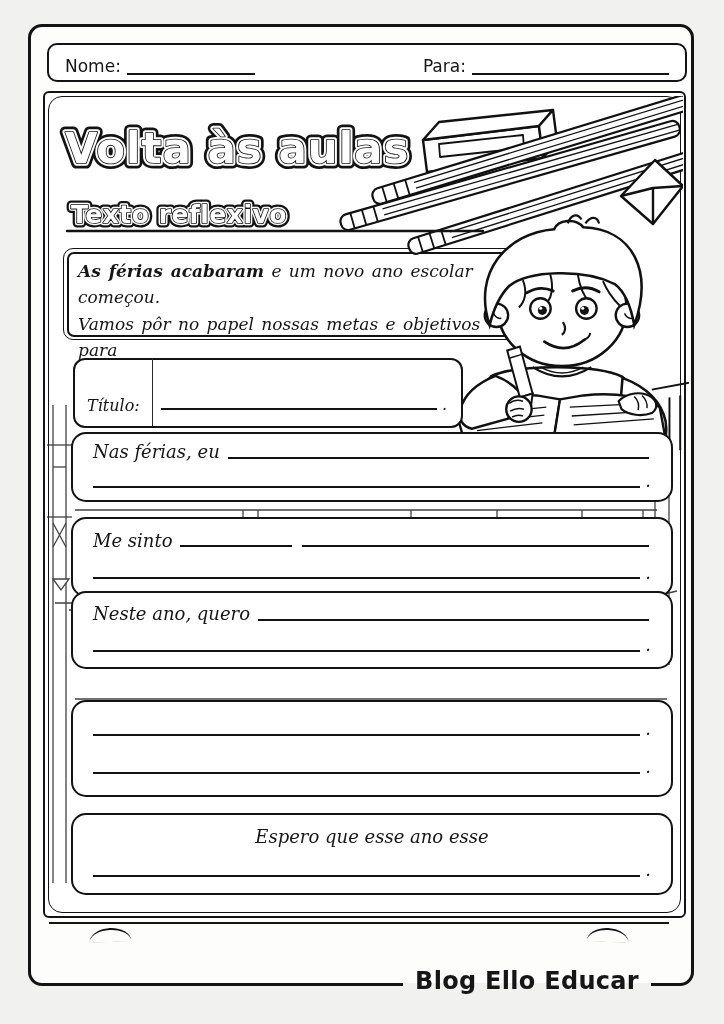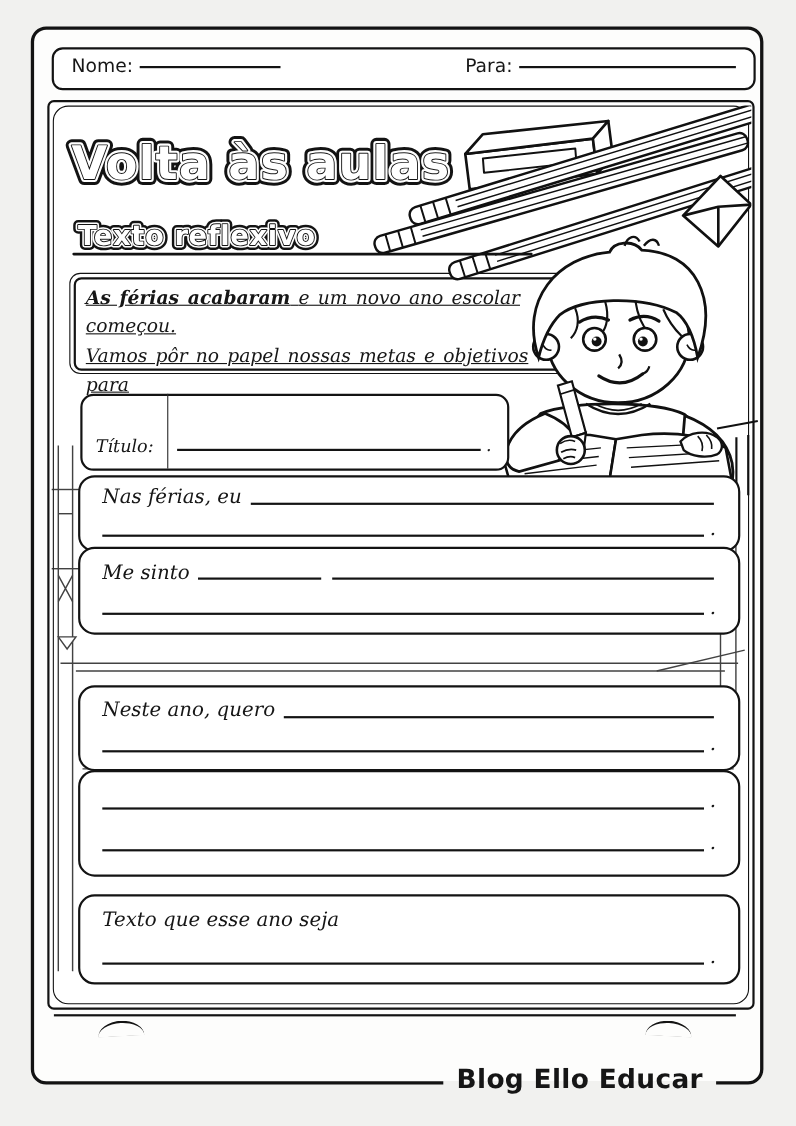--- a/index.html
+++ b/index.html
@@ -10,21 +10,21 @@
   }
   
   .page-frame{
     position:absolute;left:28px;top:24px;width:660px;height:956px;
     background:#fdfdfc;border:3px solid #131313;border-radius:14px;
   }
   
   .header-bar{
     position:absolute;left:16px;top:16px;width:604px;height:30px;
     background:#fff;border:2.5px solid #131313;border-radius:10px;
-    display:flex;align-items:center;padding:0 16px 5px 16px;
+    display:flex;align-items:flex-end;padding:0 16px 5px 16px;
     font-size:17px;
   }
   .hdr-label{white-space:nowrap;line-height:1;}
   .hdr-blank{border-bottom:2px solid #131313;height:2px;}
   .name-blank{width:128px;margin-left:6px;}
   .hdr-spacer{width:168px;}
   .date-blank{flex:1;margin-left:6px;}
   
   .main-frame{
     position:absolute;left:12px;top:64px;width:639px;height:823px;
@@ -52,45 +52,45 @@
   
   .boy-svg{position:absolute;left:384px;top:112px;z-index:3;}
   
   .intro-box{
     position:absolute;left:18px;top:155px;width:458px;height:90px;z-index:2;
     background:#fff;border:1.5px solid #131313;border-radius:10px;
   }
   .intro-box::before{content:"";position:absolute;inset:2.5px;border:2px solid #131313;border-radius:7px;pointer-events:none;}
   .intro-text{
     margin:0;padding:9px 14px;font-family:"DejaVu Serif",serif;font-style:italic;
-    font-size:17px;line-height:1.55;word-spacing:2px;text-decoration:underline;
+    font-size:17px;line-height:1.55;word-spacing:2px;
   }
   .intro-text strong{font-weight:bold;}
   
   .titulo-box{
     position:absolute;left:28px;top:265px;width:360px;height:54px;z-index:4;
     background:#fff;border:2.5px solid #131313;border-radius:12px;
     display:flex;align-items:flex-end;padding:0 14px 12px 12px;
     font-family:"DejaVu Serif",serif;font-style:italic;font-size:16px;
   }
   .titulo-label{line-height:1;white-space:nowrap;}
   .titulo-divider{align-self:stretch;border-left:1.5px solid #2a2a2a;margin:-2px 0 -12px 12px;}
   
   .prompt-box{
     position:absolute;left:26px;width:558px;z-index:4;
     background:#fff;border:2.5px solid #131313;border-radius:15px;
     padding:0 20px;display:flex;flex-direction:column;justify-content:space-evenly;
     font-family:"DejaVu Serif",serif;font-style:italic;font-size:18px;
   }
   .box1{top:339px;height:66px;}
-  .box2{top:404px;height:76px;}
-  .box3{top:530px;height:74px;}
+  .box2{top:424px;height:76px;}
+  .box3{top:498px;height:74px;}
   .box4{top:607px;height:93px;}
   .box5{top:720px;height:78px;}
-  .prompt-line{display:flex;align-items:flex-end;line-height:1.15;}
+  .prompt-line{display:flex;align-items:flex-end;line-height:1.15;justify-content:center;}
   .lead{white-space:nowrap;}
   .blank{border-bottom:2px solid #131313;height:2px;margin:0 2px 4px 8px;}
   .grow{flex:1;}
   .blank.full{margin-left:0;}
   .mini{width:112px;}
   .period{margin-left:3px;}
   
   .shadow-line{position:absolute;left:18px;top:895px;width:620px;border-top:2px solid #131313;}
   .tick{position:absolute;top:901px;width:42px;height:12px;border-top:2.2px solid #131313;border-radius:50% 50% 0 0/100% 100% 0 0;}
   .tick-left{left:58px;transform:rotate(-3deg);}
@@ -290,21 +290,21 @@
         <span class="period">.</span>
       </div>
       <div class="prompt-line">
         <span class="blank grow full"></span>
         <span class="period">.</span>
       </div>
     </div>
 
     <div class="prompt-box box5">
       <div class="prompt-line">
-        <span class="lead">Texto que esse ano seja</span>
+        <span class="lead">Espero que esse ano esse</span>
       </div>
       <div class="prompt-line">
         <span class="blank grow full"></span>
         <span class="period">.</span>
       </div>
     </div>
 
   </div>
 
   <div class="shadow-line"></div>

